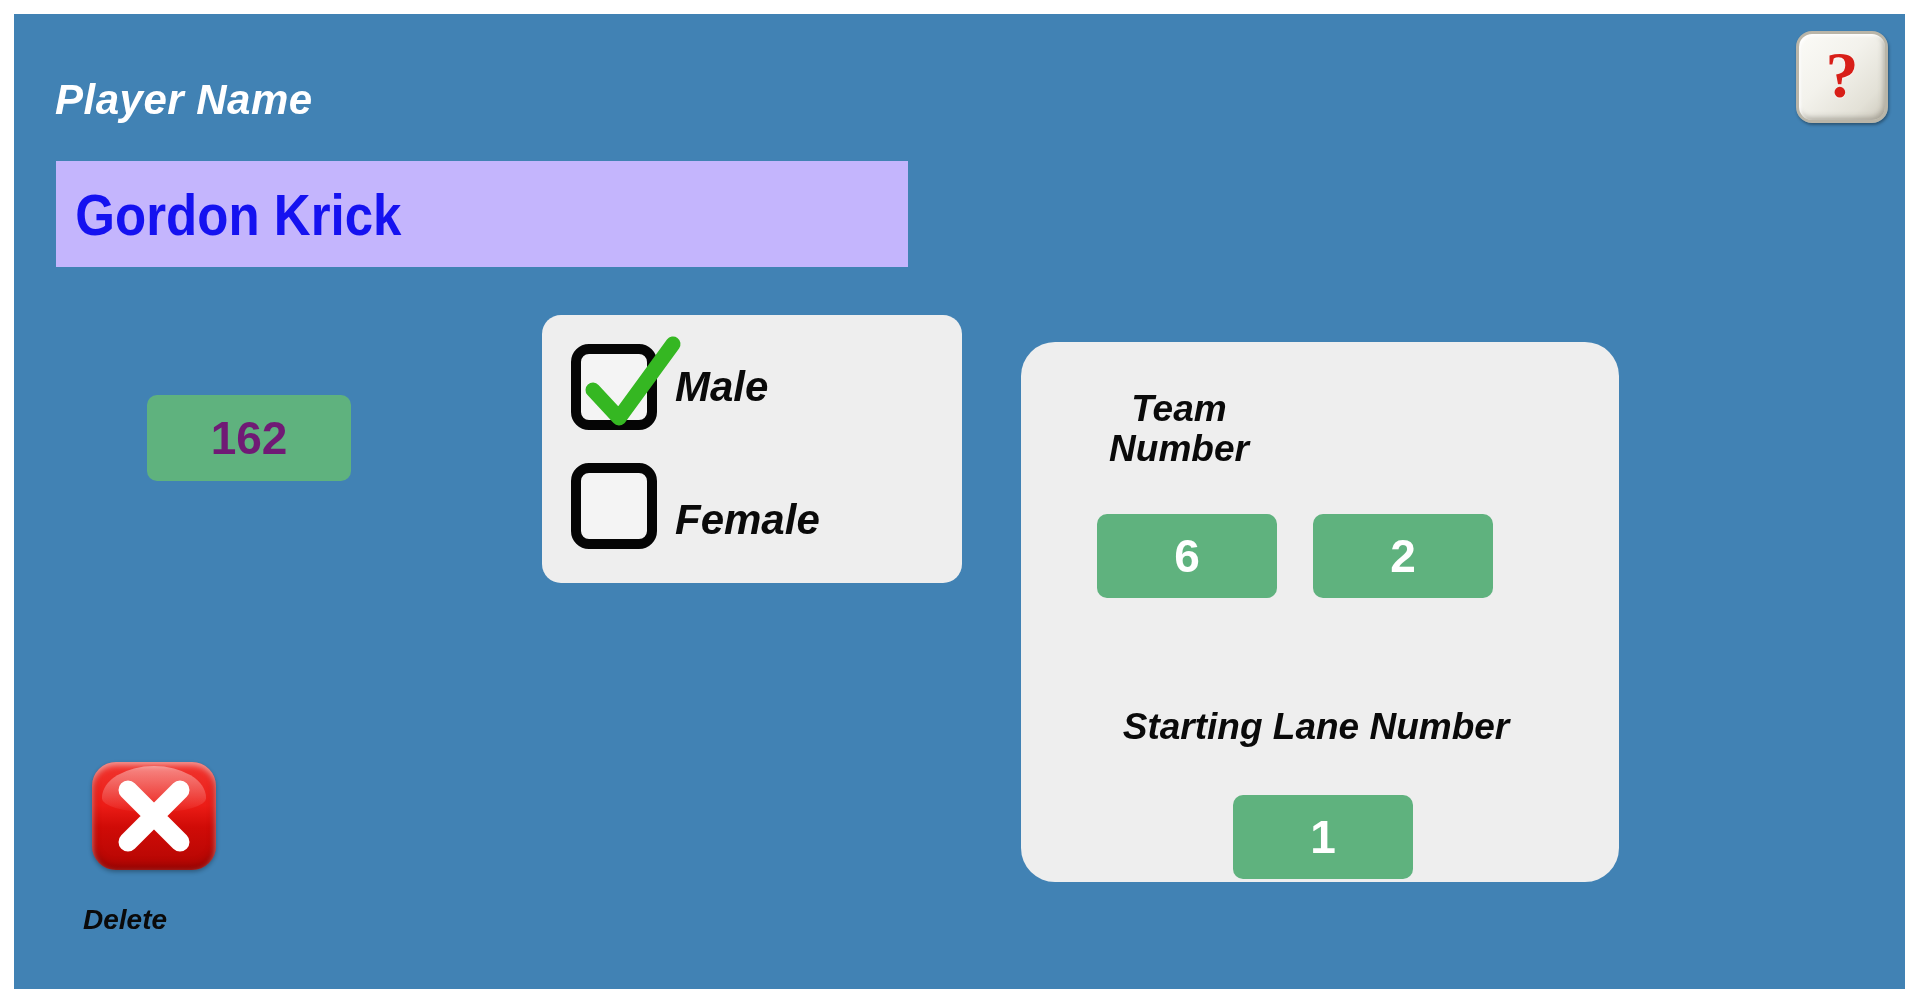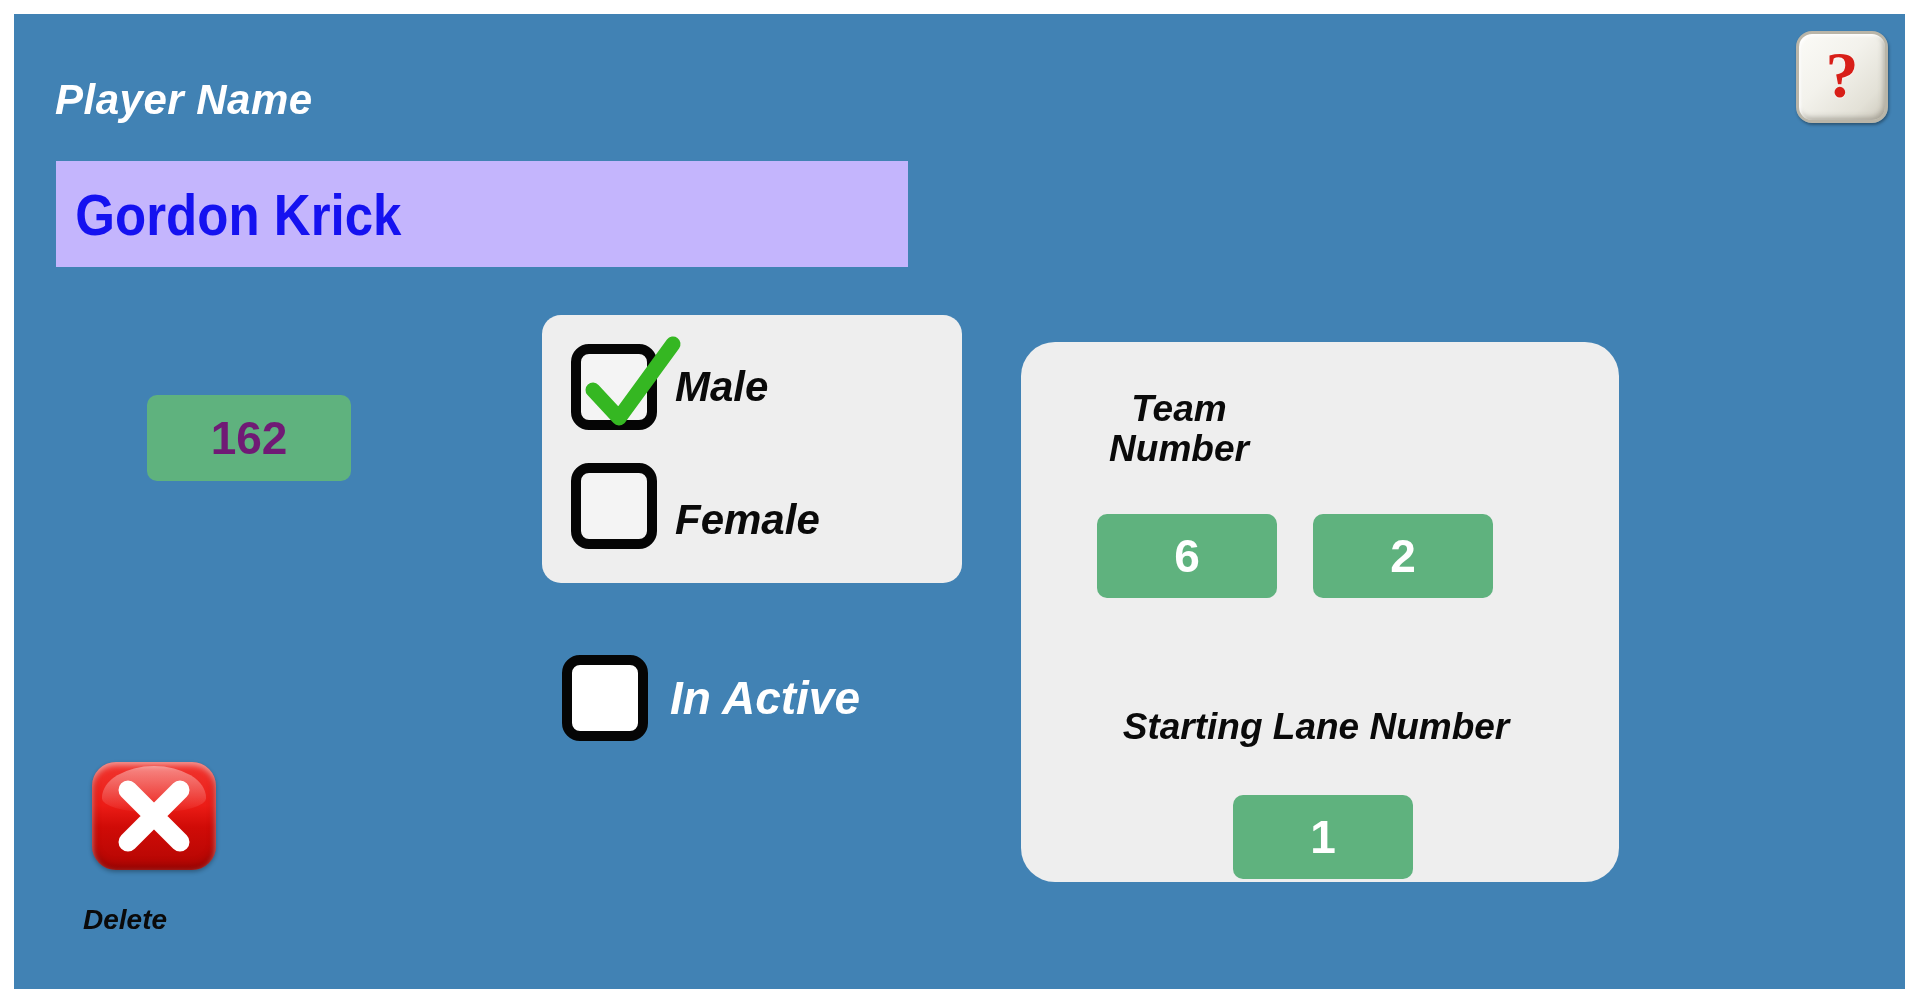--- a/index.html
+++ b/index.html
@@ -303,24 +303,20 @@
         <span class="gender-label">Male</span>
       </div>
 
       <div class="gender-row" id="gender-row-female">
         <span class="cbox"></span>
         <span class="gender-label">Female</span>
       </div>
 
     </div>
 
-    <div id="inactive-row">
-      <span class="cbox"></span>
-      <span id="inactive-label">In Active</span>
-    </div>
 
     <div id="delete-button">
       <svg id="delete-x" viewBox="0 0 124 108">
         <path d="M36 28 L88 80 M88 28 L36 80" fill="none" stroke="#ffffff" stroke-width="19" stroke-linecap="round"></path>
       </svg>
     </div>
     <div id="delete-label">Delete</div>
 
     <div id="team-card">
 

